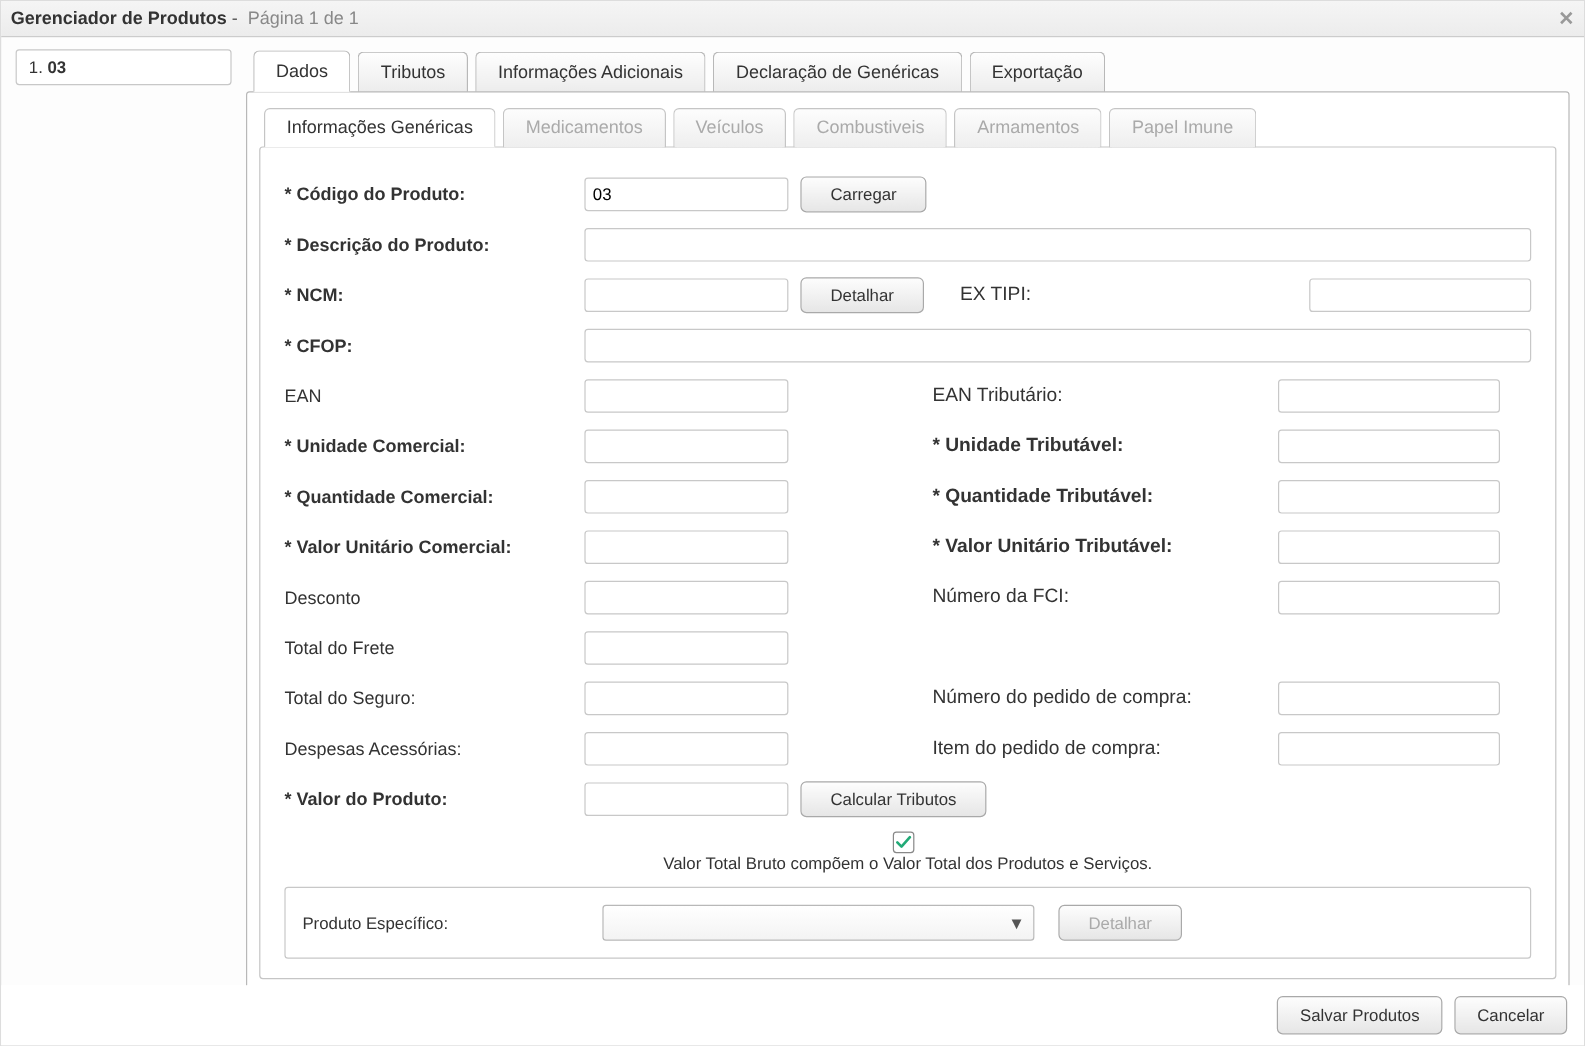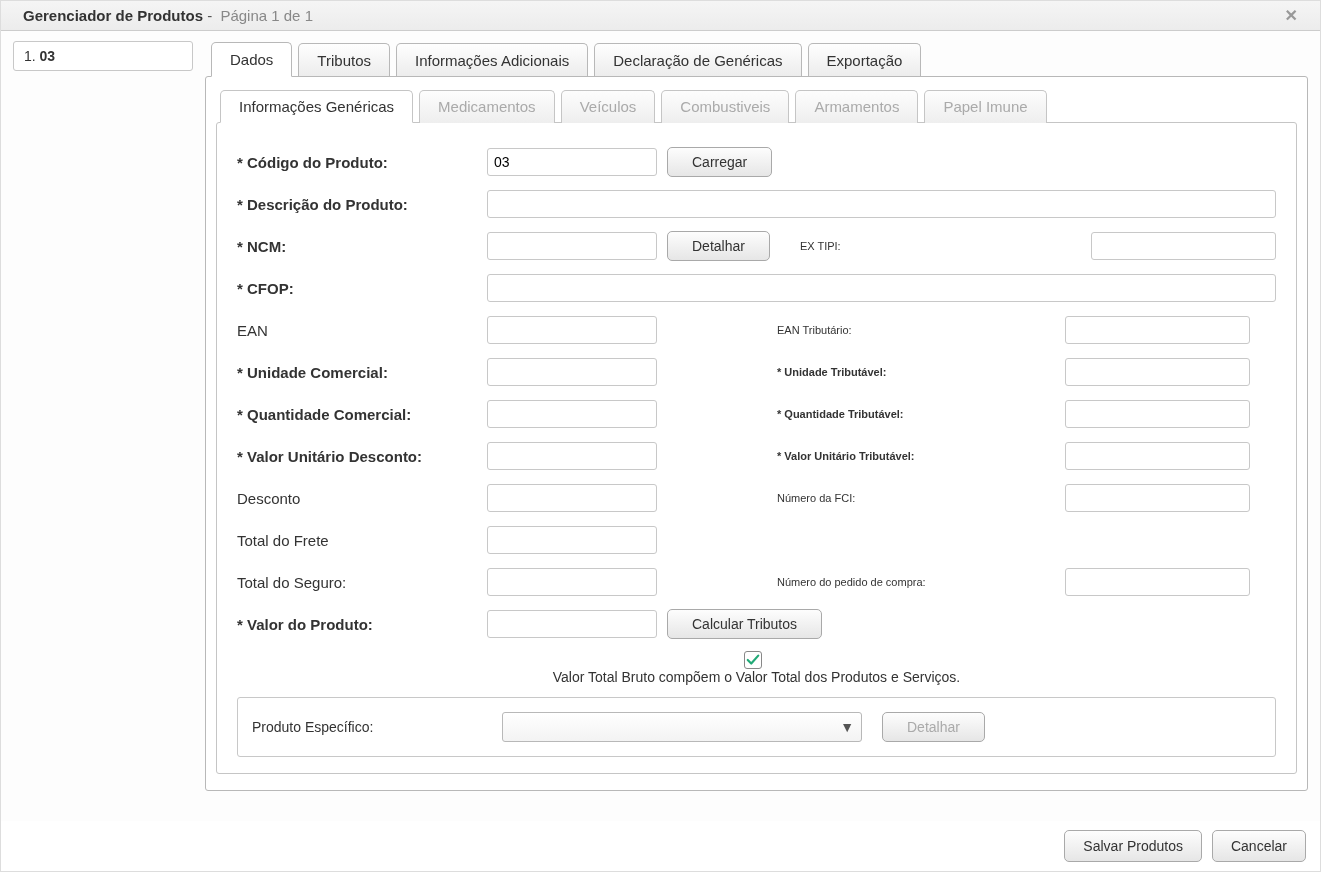--- a/index.html
+++ b/index.html
@@ -16,21 +16,21 @@
     background: #fdfdfd;
     position: relative;
     border: 1px solid #ddd;
   }
   .titlebar {
     height: 30px;
     background: linear-gradient(#f5f5f5,#ececec);
     border-bottom: 1px solid #ccc;
     display: flex;
     align-items: center;
-    padding: 0 22px;
+    padding: 0 8px;
     font-size: 15px;
     color: #555;
   }
   .titlebar .title-strong { font-weight: bold; color:#333; }
   .titlebar .title-sub { color:#888; margin-left:4px;}
   .titlebar .close-x {
     margin-left: auto;
     color: #999; font-weight: bold; font-size: 16px;
     cursor: pointer;
     font-family: Arial;
@@ -132,21 +132,21 @@
   }
   .lbl {
     width: 250px;
     font-size:15px;
     color:#333;
     flex-shrink:0;
   }
   .lbl.bold { font-weight:bold; }
   .lbl-right {
     width: 250px;
-    font-size:11px;
+    font-size:16px;
     color:#333;
     flex-shrink:0;
     margin-left: 30px;
   }
   .lbl-right.bold { font-weight:bold; }
   input[type=text].field, .field {
     height: 28px;
     border: 1px solid #c8c8c8;
     border-radius: 3px;
     padding: 2px 6px;
@@ -319,21 +319,21 @@
                 <input type="text" class="field short" value="" style="">
               </div>
               <div class="col-right">
                 <span class="lbl-right bold">* Quantidade Tributável:</span>
                 <input type="text" class="field rightcol" value="" style="">
               </div>
             </div>
 
             <div class="form-row two-col">
               <div class="col-left">
-                <span class="lbl bold">* Valor Unitário Desconto:</span>
+                <span class="lbl bold">* Valor Unitário Comercial:</span>
                 <input type="text" class="field short" value="" style="">
               </div>
               <div class="col-right">
                 <span class="lbl-right bold">* Valor Unitário Tributável:</span>
                 <input type="text" class="field rightcol" value="" style="">
               </div>
             </div>
 
             <div class="form-row two-col">
               <div class="col-left">
@@ -358,20 +358,30 @@
               <div class="col-left">
                 <span class="lbl">Total do Seguro:</span>
                 <input type="text" class="field short" value="" style="">
               </div>
               <div class="col-right">
                 <span class="lbl-right">Número do pedido de compra:</span>
                 <input type="text" class="field rightcol" value="" style="">
               </div>
             </div>
 
+            <div class="form-row two-col">
+              <div class="col-left">
+                <span class="lbl">Despesas Acessórias:</span>
+                <input type="text" class="field short" value="" style="">
+              </div>
+              <div class="col-right">
+                <span class="lbl-right">Item do pedido de compra:</span>
+                <input type="text" class="field rightcol" value="" style="">
+              </div>
+            </div>
 
             <div class="form-row">
               <span class="lbl bold">* Valor do Produto:</span>
               <input type="text" class="field short" value="" style="">
               <button class="btn" style="padding:0 24px;">Calcular Tributos</button>
             </div>
 
             <div class="chk-row">
               <span class="chk">
                 <svg viewBox="0 0 16 16">

